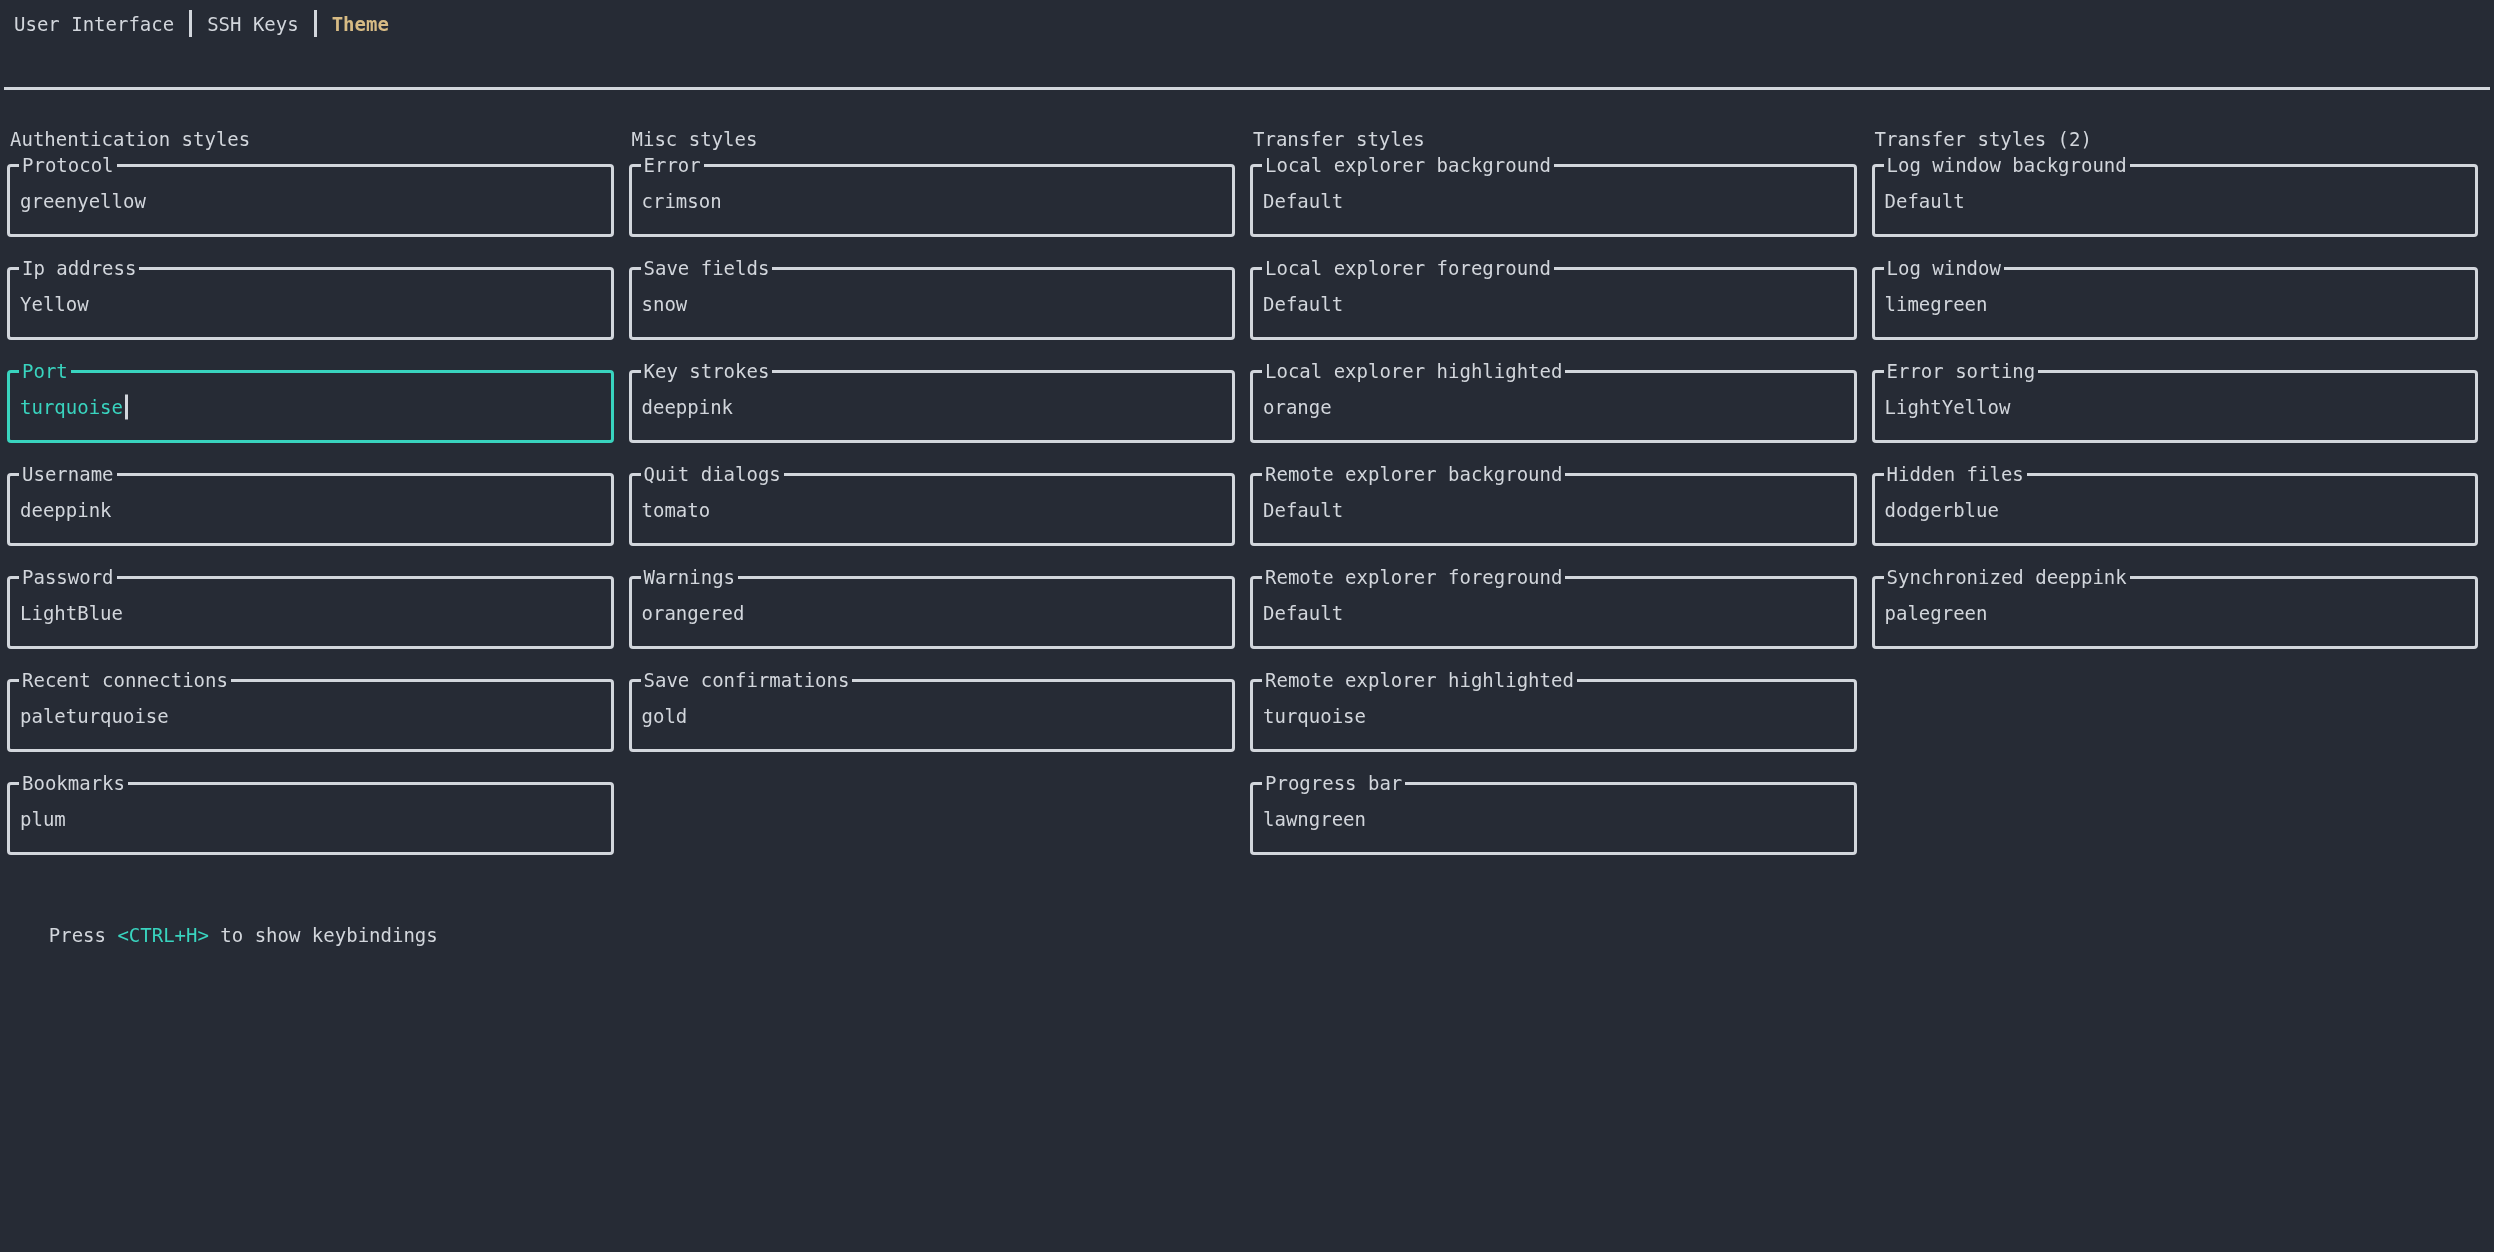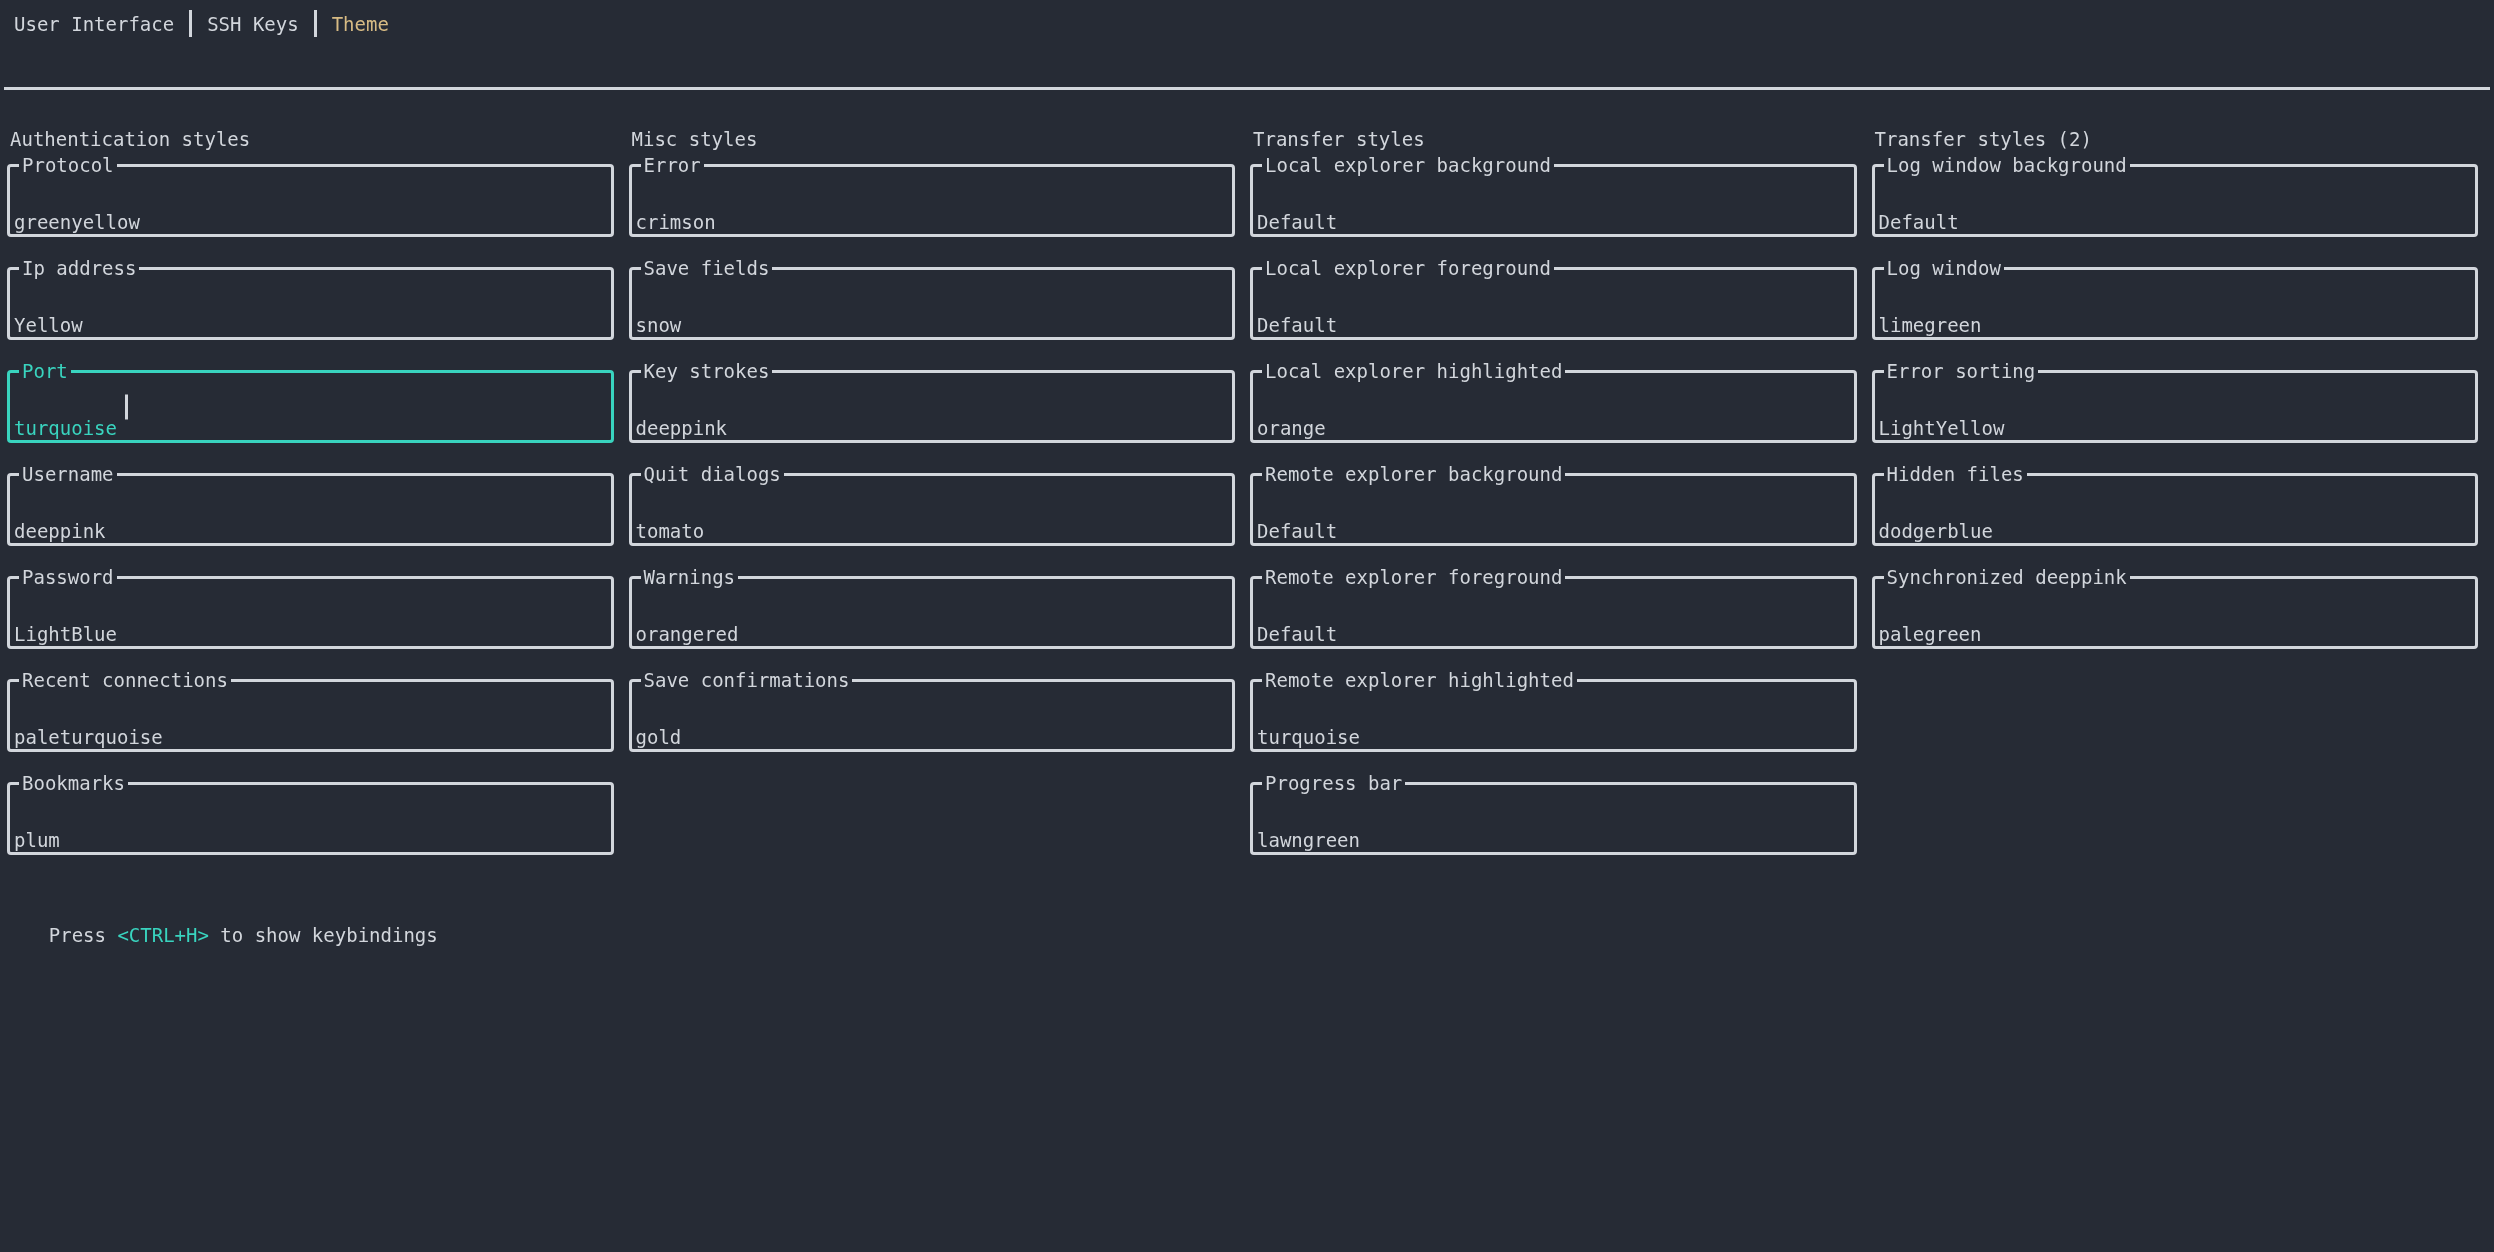--- a/index.html
+++ b/index.html
@@ -18,21 +18,21 @@
   
   .tabs {
     display: flex;
     align-items: center;
     gap: 15px;
     padding: 9px 0 0 14px;
     height: 29px;
     white-space: pre;
   }
   .tab { cursor: default; text-align: center; }
-  .tab.active { color: #d7bb84; }
+  .tab.active { color: #d7bb84; font-weight: bold; }
   .tab-sep { width: 3px; height: 27px; background: #d2d6dc; }
 
   
   .rule {
     height: 3px;
     background: #d2d6dc;
     margin: 49px 4px 0 4px;
   }
 
   
@@ -63,25 +63,24 @@
     position: absolute;
     top: -14px;
     left: 9px;
     padding: 0 3px;
     background: #262b35;
     line-height: 25px;
     white-space: pre;
   }
   .field-value {
     position: absolute;
-    left: 4px;
+    left: 10px;
     top: 50%;
     transform: translateY(-50%);
     white-space: pre;
-    margin-top: 21px;
   }
   .field.focused { border-color: #39d4bf; }
   .field.focused .field-label,
   .field.focused .field-value { color: #39d4bf; }
 
   .cursor {
     display: inline-block;
     width: 3px;
     height: 25px;
     background: #d2d6dc;

